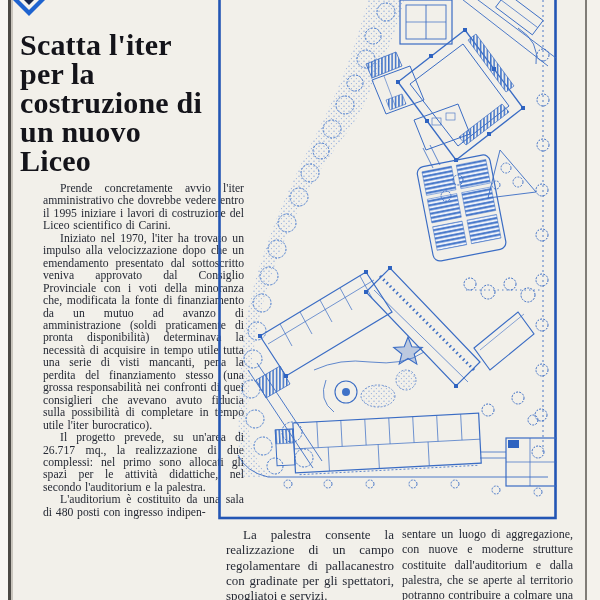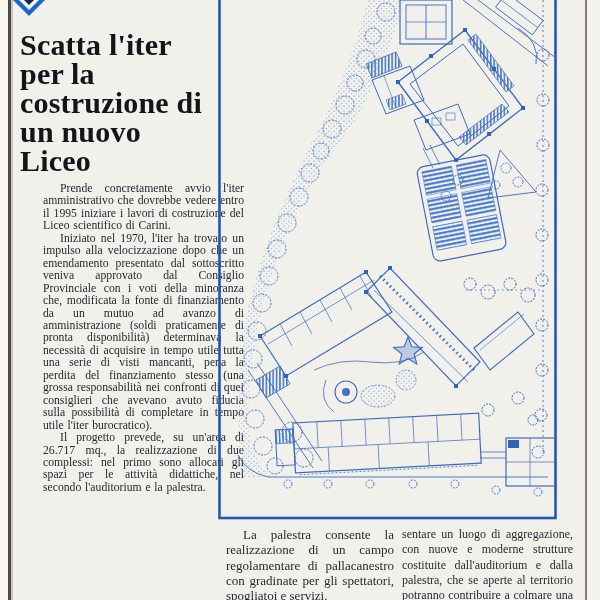--- a/index.html
+++ b/index.html
@@ -51,20 +51,21 @@
       </g>
     </svg>
   </div>
 
   <h1 class="headline">Scatta l'iter per la costruzione di un nuovo Liceo</h1>
 
   <div class="col col-left">
     <p>Prende concretamente avvio l'iter amministrativo che dovrebbe vedere entro il 1995 iniziare i lavori di costruzione del Liceo scientifico di Carini.</p>
     <p>Iniziato nel 1970, l'iter ha trovato un impulso alla velocizzazione dopo che un emendamento presentato dal sottoscritto veniva approvato dal Consiglio Provinciale con i voti della minoranza che, modificata la fonte di finanziamento da un mutuo ad avanzo di amministrazione (soldi praticamente di pronta disponibilità) determinava la necessità di acquisire in tempo utile tutta una serie di visti mancanti, pena la perdita del finanziamento stesso (una grossa responsabilità nei confronti di quei consiglieri che avevano avuto fiducia sulla possibilità di completare in tempo utile l'iter burocratico).</p>
     <p>Il progetto prevede, su un'area di 26.717 mq., la realizzazione di due complessi: nel primo sono allocati gli spazi per le attività didattiche, nel secondo l'auditorium e la palestra.</p>
+    <p>L'auditorium è costituito da una sala di 480 posti con ingresso indipen-</p>
   </div>
 
   <div class="plan">
     <svg width="339" height="520" viewBox="0 0 339 520">
       <defs>
         <pattern id="pstripe" width="4.2" height="4.2" patternUnits="userSpaceOnUse">
           <rect width="4.2" height="4.2" fill="#eef2fa"></rect>
           <rect y="1" width="4.2" height="2" fill="#3f72c8"></rect>
         </pattern>
         <pattern id="hstripe" width="3.4" height="3.4" patternUnits="userSpaceOnUse">

